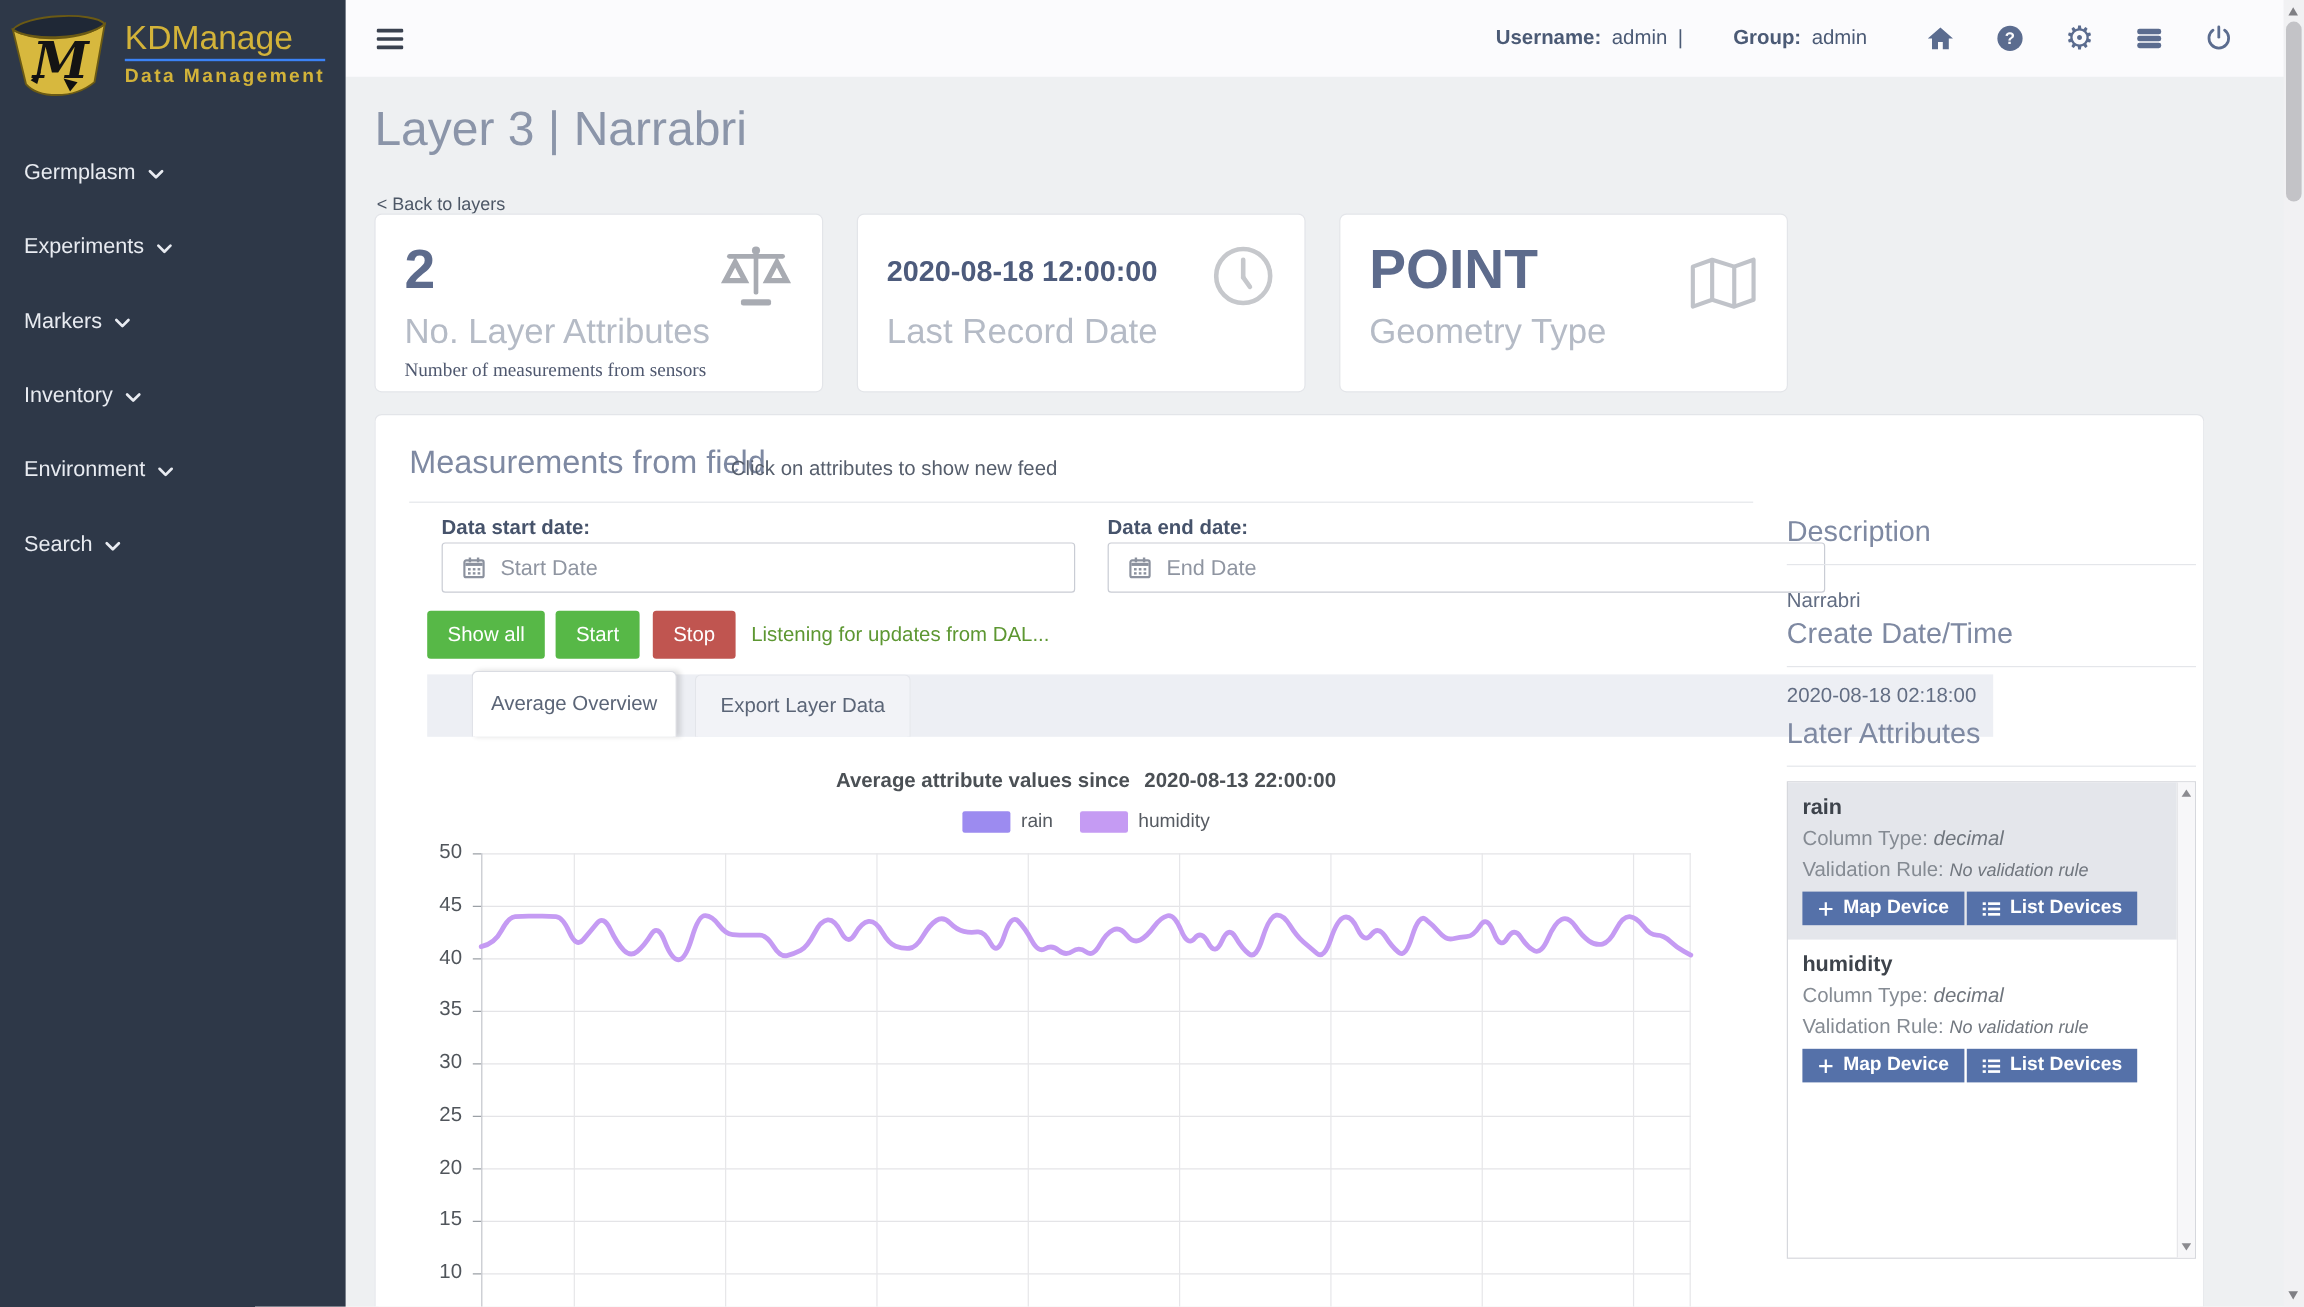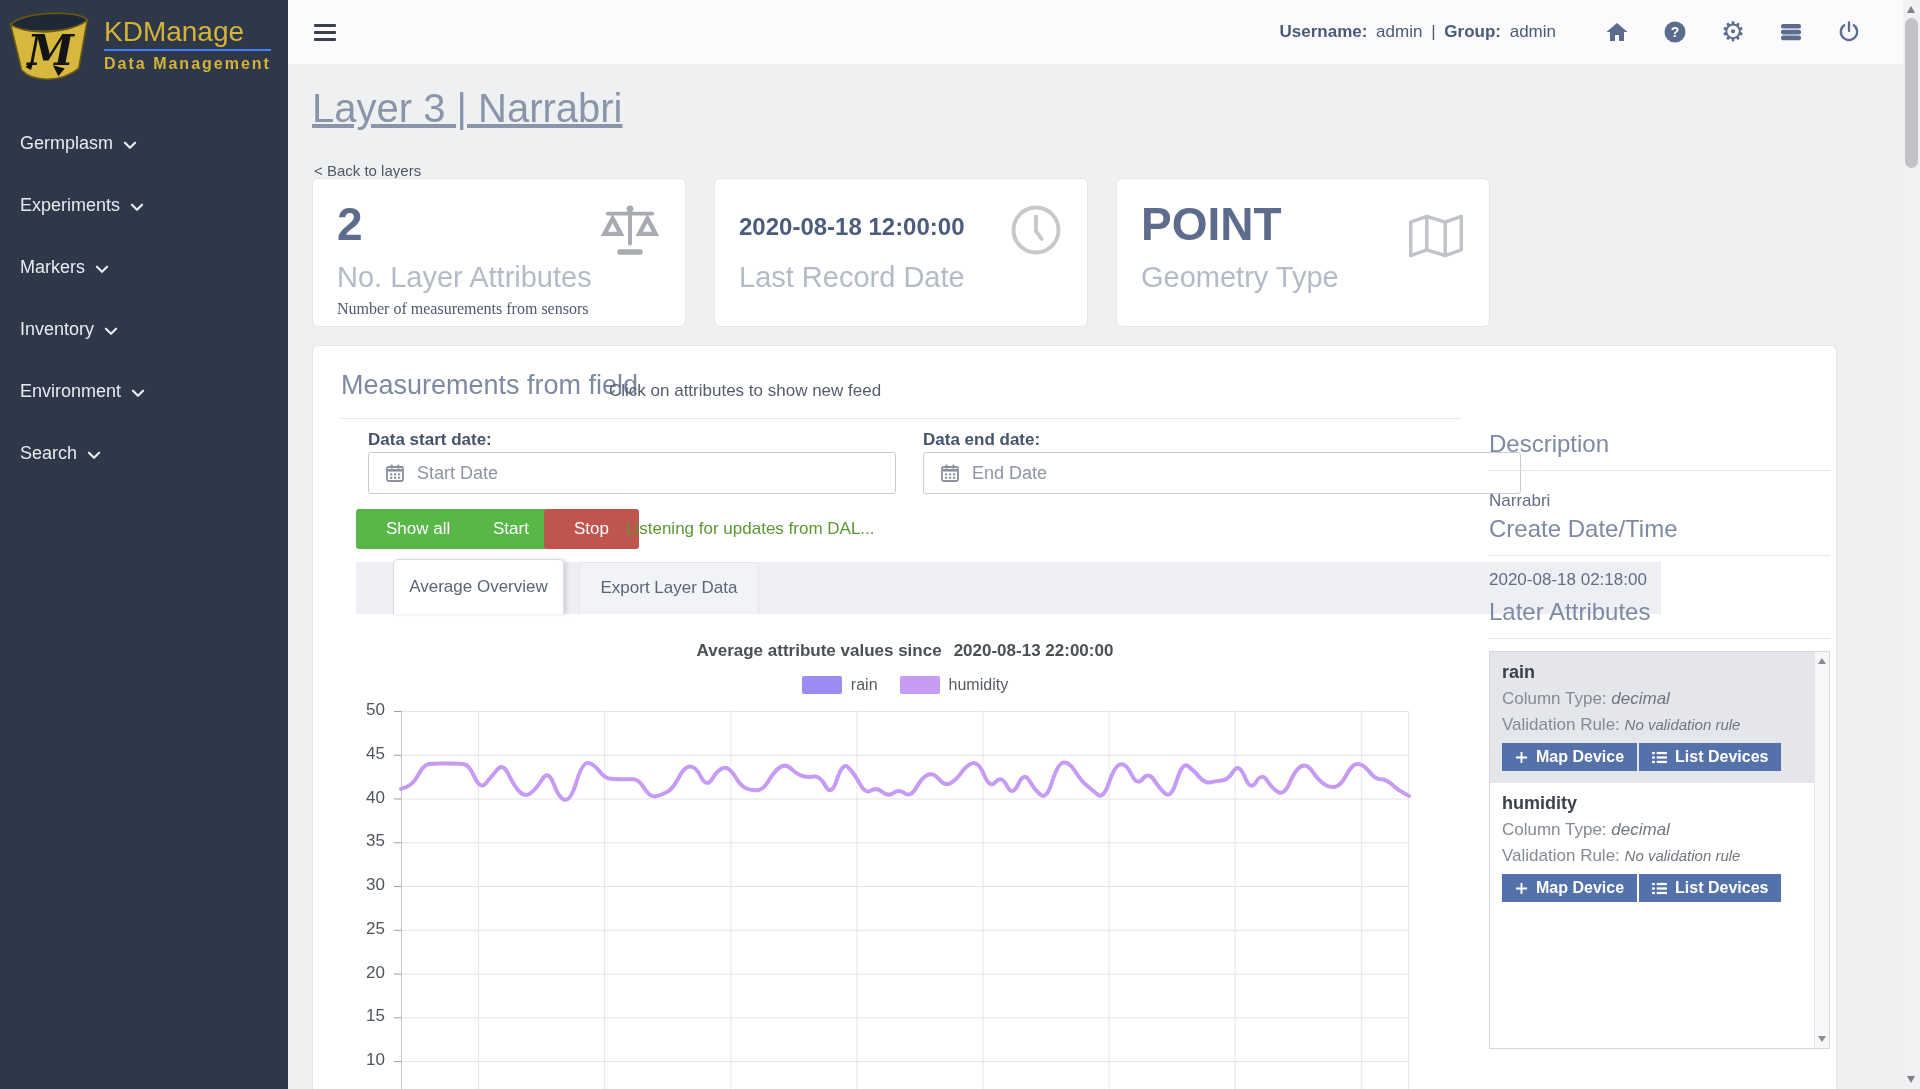--- a/index.html
+++ b/index.html
@@ -20,21 +20,21 @@
 .topbar { position:absolute; left:288px; top:0; width:1632px; height:64px; background:#fbfbfd; display:flex; align-items:center; padding:0 30px 0 26px; }
 .hamburger { width:22px; display:flex; flex-direction:column; gap:4px; cursor:pointer; }
 .hamburger span { height:3px; background:#39414f; border-radius:1px; }
 .user-info { margin-left:auto; font-size:17px; color:#4b5a75; margin-right:44px; white-space:nowrap; }
 .topbar-icons { display:flex; gap:32px; align-items:center; color:#5b6c8f; margin-right:28px; }
 .tb-icon { width:26px; height:26px; cursor:pointer; display:flex; align-items:center; justify-content:center; }
 .tb-icon svg { width:24px; height:24px; }
 .gear-glyph { font-size:27px; line-height:26px; color:#5b6c8f; }
 
 
-.page-title { position:absolute; left:312px; top:86px; font-size:40px; color:#8b95a9;text-decoration:underline; }
+.page-title { position:absolute; left:312px; top:86px; font-size:40px; color:#8b95a9; }
 .back-link { position:absolute; left:314px; top:162px; font-size:15px; color:#4d5766; cursor:pointer; }
 
 .cards { position:absolute; left:312px; top:178px; display:flex; gap:28px; }
 .card { width:374px; height:149px; background:#fff; border:1px solid #e3e5e9; border-radius:6px; position:relative; }
 .card-value { position:absolute; left:24px; top:22px; font-weight:bold; color:#5d6b8c; }
 .v-big { font-size:46px; line-height:1; }
 .v-date { font-size:24px; top:34px; color:#4d5b7c; }
 .card-label { position:absolute; left:24px; top:82px; font-size:29px; color:#b5bbc6; white-space:nowrap; }
 .card-sub { position:absolute; left:24px; top:121px; font-size:16px; color:#4f586f;font-family:Liberation Serif, serif; }
 .card-icon { position:absolute; right:24px; top:24px; }
@@ -43,21 +43,21 @@
 .panel { position:absolute; left:312px; top:345px; width:1525px; height:744px; background:#fff; border:1px solid #e3e5e9; border-bottom:none; border-radius:6px 6px 0 0; overflow:hidden; }
 .panel-title { position:absolute; left:28px; top:24px; font-size:27px; color:#7e89a2; }
 .panel-sub { position:absolute; left:296px; top:35px; font-size:17px; color:#565e6c; }
 .panel-hr1 { position:absolute; left:28px; top:72px; width:1120px; height:1px; background:#e4e6ea; }
 
 .form-label { position:absolute; top:84px; font-size:17px; font-weight:bold; color:#46536b; }
 .date-input { position:absolute; top:106px; height:42px; border:1px solid #c9ccd4; border-radius:3px; background:#fff; font-size:18px; color:#454c59; padding-left:48px; font-family:inherit; }
 .date-input::placeholder { color:#8f95a1; }
 .cal-icon { position:absolute; top:117px; color:#8b919e; z-index:2; }
 
-.btn { position:absolute; top:163px; height:40px; border:none; border-radius:3px; color:#fff; font-size:17px; padding:0 30px; cursor:pointer; font-family:inherit; }
+.btn { position:absolute; top:163px; height:40px; border:none; border-radius:3px; color:#fff; font-size:17px; padding:0 17px; cursor:pointer; font-family:inherit; }
 .btn-green { background:#57b847; }
 .btn-red { background:#c05550; }
 .status-text { position:absolute; left:313px; top:173px; font-size:17px; color:#5d9732; }
 
 .tabstrip { position:absolute; left:43px; top:216px; width:1305px; height:52px; background:#edeff4; }
 .tab { position:absolute; bottom:0; text-align:center; font-size:17px; color:#5b6577; cursor:pointer; }
 .tab-active { left:37px; width:171px; height:55px; background:#fff; border:1px solid #dadce2; border-bottom:none; border-radius:5px 5px 0 0; line-height:53px; box-shadow:3px 0 4px rgba(0,0,0,.12); z-index:2; }
 .tab-inactive { left:223px; width:180px; height:52px; background:#f2f3f7; border:1px solid #e3e5ea; border-bottom:none; border-radius:5px 5px 0 0; line-height:50px; }
 
 .chart-title { position:absolute; left:88px; top:295px; width:1008px; text-align:center; font-size:17px; font-weight:bold; color:#4b5055; }
@@ -158,21 +158,21 @@
 <div class="topbar">
   <div class="hamburger">
       <span></span>
       <span></span>
       <span></span>
     </div>
   <div class="user-info">
     <b style="margin-right: 4px;">Username:</b>
     <span style="margin-right: 4px;">admin</span>
     <span style="margin-right: 4px;">|</span>
-    <b style="margin-right: 4px;">Group:</b>
+    <b style="margin-right: 4px; margin-left: 33px;">Group:</b>
     <span style="margin-right: 4px;">admin</span>
   </div>
   <div class="topbar-icons">
     <span class="tb-icon">
       <svg viewBox="0 0 24 24" fill="currentColor">
           <path d="M12 3 L22.5 12 H19 V21 H14 V15 H10 V21 H5 V12 H1.5 Z"></path>
         </svg>
     </span>
     <span class="tb-icon">
       <svg viewBox="0 0 24 24">

